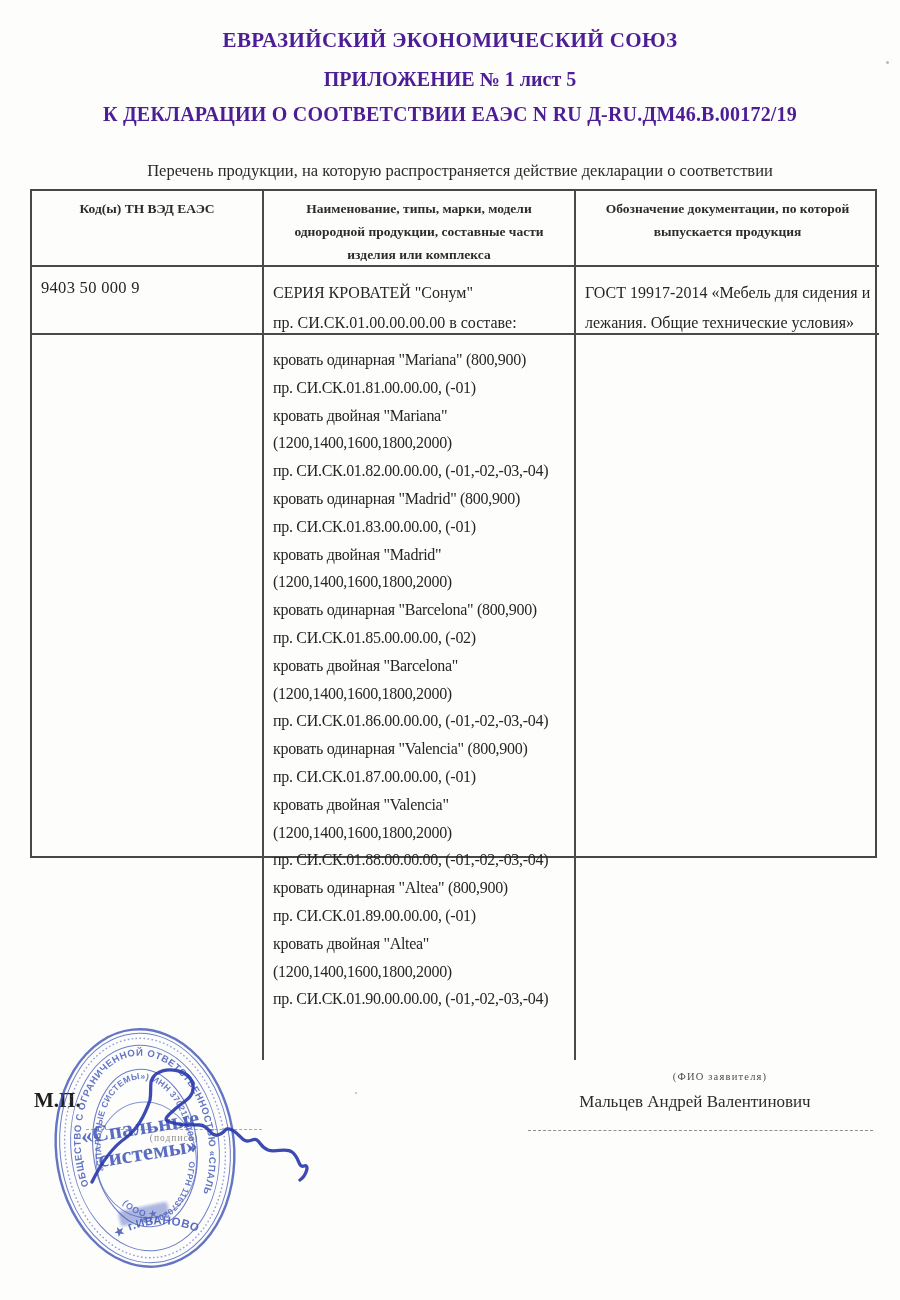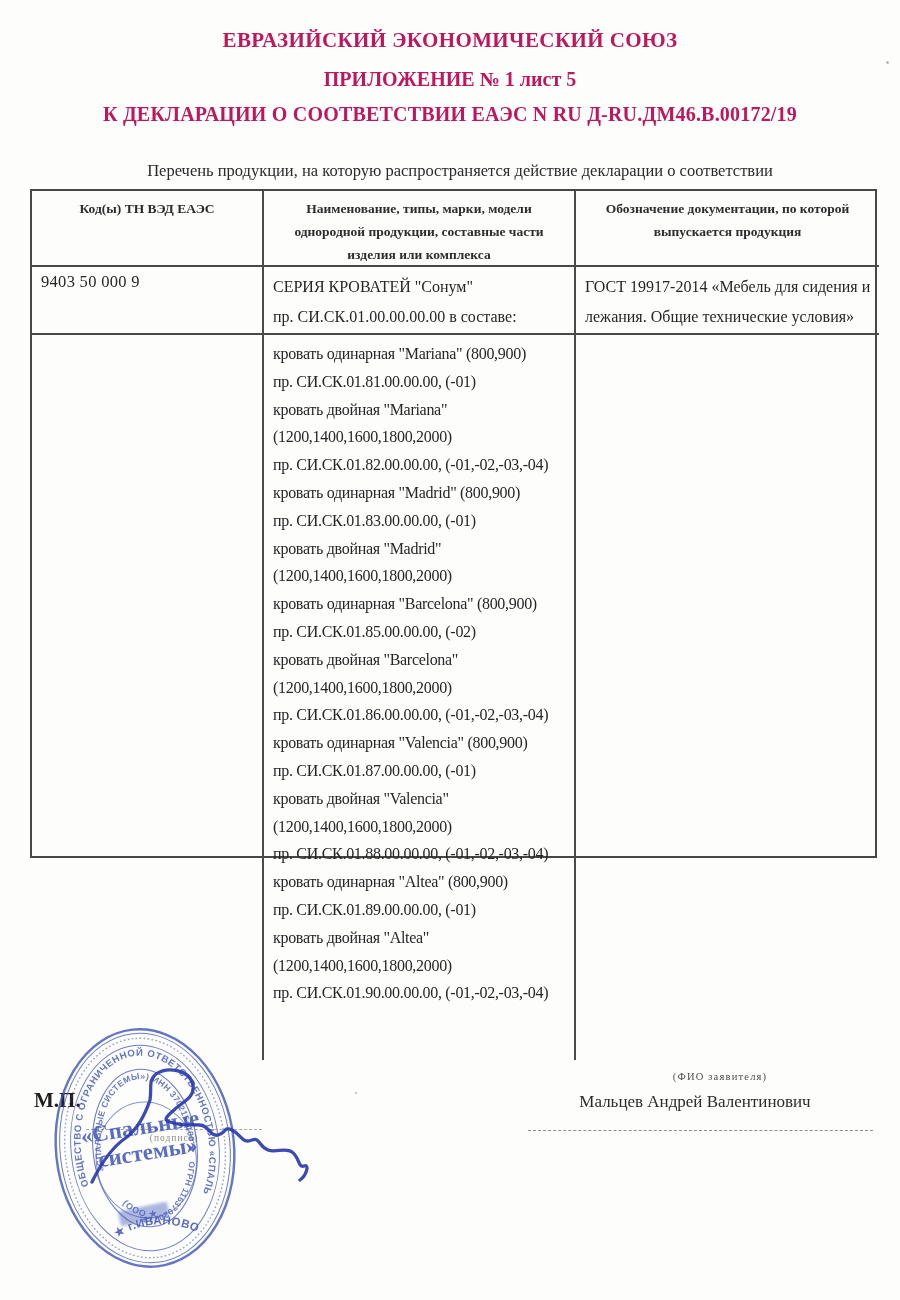--- a/index.html
+++ b/index.html
@@ -4,21 +4,21 @@
 <style>
   html,body { margin:0; padding:0; }
   body {
     width:900px; height:1300px; position:relative; overflow:hidden;
     background:#fdfdfc; color:#262626;
     font-family:"Liberation Serif", serif;
   }
   .abs { position:absolute; }
 
   
-  .doc-head { left:0; width:900px; text-align:center; font-weight:bold; color:#be185d; }
+  .doc-head { left:0; width:900px; text-align:center; font-weight:bold; color:#4c1d95; }
   .h1 { top:28px;  font-size:21px; letter-spacing:.4px; }
   .h2 { top:68px;  font-size:20px; }
   .h3 { top:103px; font-size:20px; letter-spacing:.2px; }
 
   .caption { top:161px; left:0; width:920px; text-align:center; font-size:16.5px; color:#2a2a2a; }
 
   
   .tbl {
     left:30px; top:189px; width:847px; height:669px;
     display:grid;
@@ -29,21 +29,21 @@
     background:transparent;
   }
   .cell { box-sizing:border-box; border-right:2px solid #4a4a4a; border-bottom:2px solid #4a4a4a; overflow:hidden; }
   .cell.last-col { border-right:none; }
   .cell.last-row { border-bottom:none; }
   .th {
     display:flex; flex-direction:column; justify-content:flex-start; align-items:center;
     text-align:center; font-weight:bold; font-size:13.5px; line-height:23px;
     padding:6px 10px 0; color:#2c2c2c;
   }
-  .td { padding:5px 4px 0 9px; font-size:16px; }
+  .td { padding:11px 4px 0 9px; font-size:16px; }
   .code-cell { font-size:16.5px; letter-spacing:.3px; }
   .cell-line { line-height:30px; white-space:nowrap; }
   .doc-line { line-height:30px; }
   .product-line { line-height:27.8px; font-size:16px; letter-spacing:-.3px; white-space:nowrap; }
 
   
   .mp { left:34px; top:1088px; font-size:21px; font-weight:bold; color:#1f1f1f; }
   .sig-line { left:86px; top:1129px; width:176px; border-top:1.6px dashed #9a9a9a; opacity:.85; }
   .sig-caption { left:86px; top:1133px; width:176px; text-align:center; font-size:9.5px; color:#6e6e6e; letter-spacing:1px; opacity:.8; }
   .fio-name { left:520px; top:1092px; width:350px; text-align:center; font-size:17px; color:#2b2b2b; }

